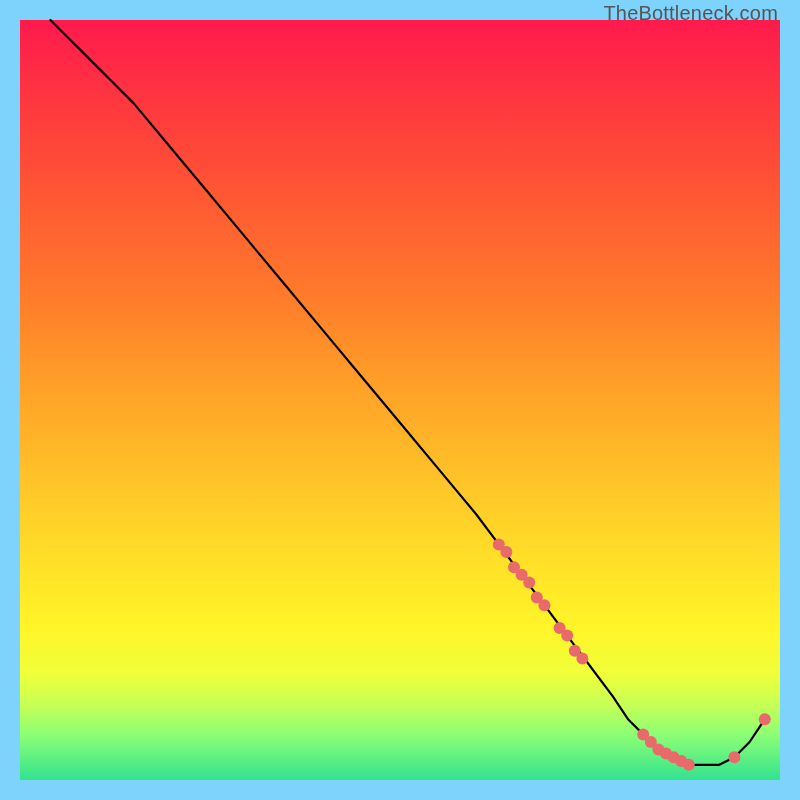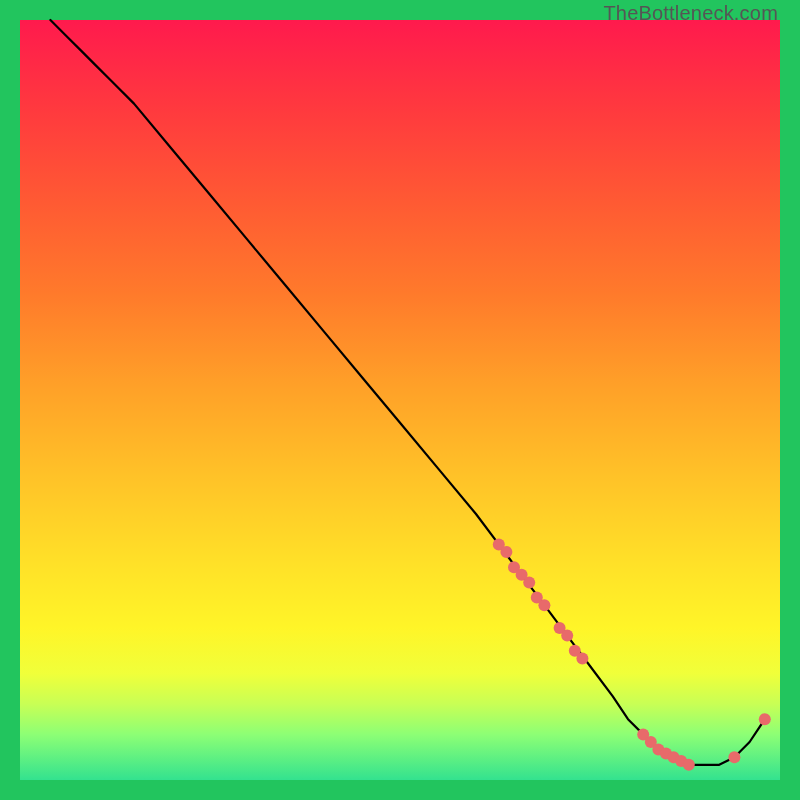--- a/index.html
+++ b/index.html
@@ -7,21 +7,21 @@
     padding: 0;
     width: 800px;
     height: 800px;
     overflow: hidden;
     font-family: Arial, Helvetica, sans-serif;
   }
   .chart-container {
     position: relative;
     width: 800px;
     height: 800px;
-    background: #22c55e;
+    background: #7dd3fc;
   }
   .plot-area {
     position: absolute;
     left: 20px;
     top: 20px;
     width: 760px;
     height: 760px;
     
     background: linear-gradient(to bottom,
       #ff1a4d 0%,

